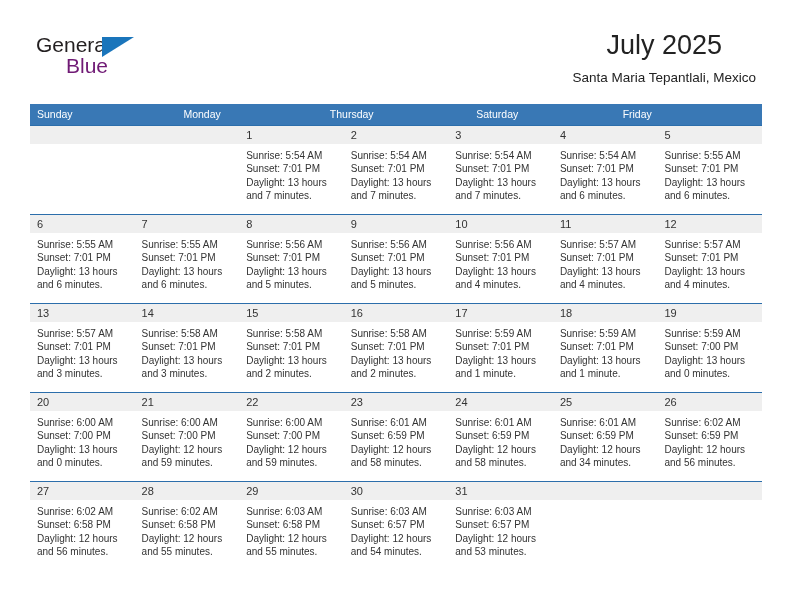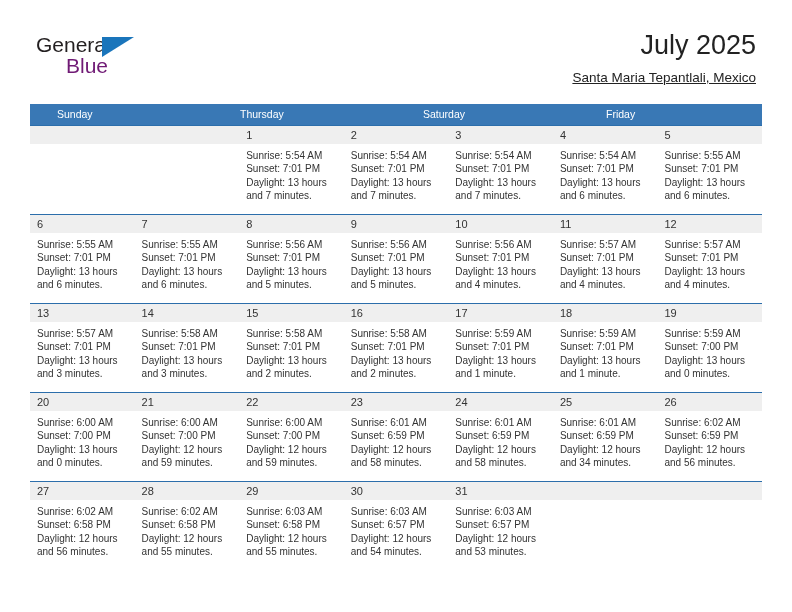--- a/index.html
+++ b/index.html
@@ -60,35 +60,34 @@
     left: 30px;
     top: 21px;
     font-size: 21px;
     color: #701a75;
     line-height: 22px;
   }
   .title-block {
     position: absolute;
     right: 0;
     top: 0;
-    text-align: right;
+    text-align: center;
   }
   .month-title {
     font-size: 27px;
     color: #222222;
     line-height: 34px;
     white-space: nowrap;
   }
   .location-title {
     font-size: 13.5px;
     color: #222222;
     line-height: 20px;
     margin-top: 6px;
     white-space: nowrap;
-    text-decoration: underline;
   }
 
   
   .calendar {
     position: absolute;
     left: 30px;
     top: 104px;
     width: 732px;
   }
   .cal-head {
@@ -98,21 +97,20 @@
   }
   .cal-head .hcell {
     flex: 1 1 0;
     color: #ffffff;
     font-size: 10.5px;
     line-height: 21px;
     padding-left: 7px;
     box-sizing: border-box;
     white-space: nowrap;
     overflow: hidden;
-    margin-left: 20px;
   }
   .week {
     display: flex;
     border-top: 1.5px solid #2c6eab;
     height: 89px;
     box-sizing: border-box;
   }
   .week:first-of-type {
     border-top: none;
   }
@@ -161,20 +159,21 @@
       <div class="month-title">July 2025</div>
       <div class="location-title">Santa Maria Tepantlali, Mexico</div>
     </div>
 
   </div>
 
   <div class="calendar">
 
     <div class="cal-head">
       <div class="hcell">Sunday</div>
+      <div class="hcell">Monday</div>
       <div class="hcell">Thursday</div>
       <div class="hcell">Saturday</div>
       <div class="hcell">Friday</div>
     </div>
 
     <div class="week">
       <div class="day empty">
         <div class="day-num-band"></div>
         <div class="day-info">
           <div></div>

